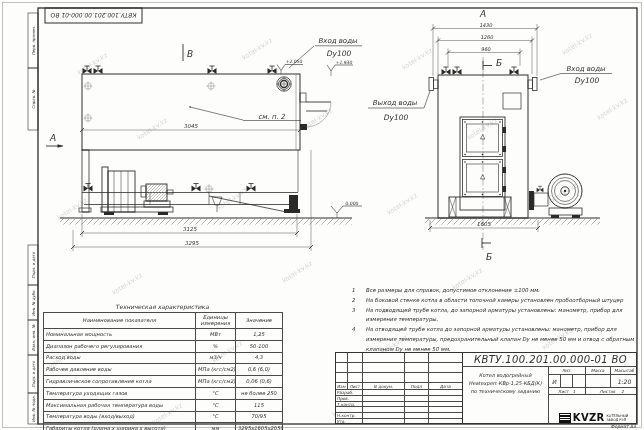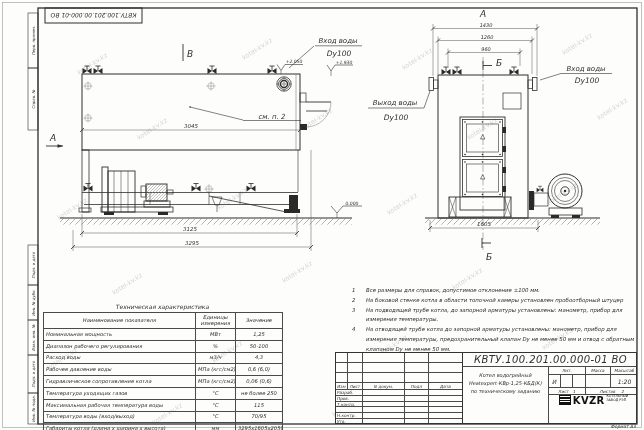--- a/index.html
+++ b/index.html
@@ -39,21 +39,21 @@
   .tb-num{height:16px;border-bottom:1px solid #4a4a4a;box-sizing:border-box;display:flex;
       align-items:center;justify-content:center;font-size:10px;letter-spacing:.4px;}
   .tb-low{display:flex;height:56px;}
   .tb-name{width:86px;border-right:1px solid #4a4a4a;box-sizing:border-box;text-align:center;
       font-size:5px;line-height:1.6;padding-top:4px;flex:none;}
   .tb-meta{width:89px;display:flex;flex-direction:column;flex:none;}
   .mrow{display:flex;}
   .mc{border-right:1px solid #4a4a4a;border-bottom:1px solid #4a4a4a;box-sizing:border-box;
       display:flex;align-items:center;justify-content:center;overflow:hidden;}
   .mc:last-child{border-right:none;}
-  .logo{height:28px;display:flex;align-items:flex-start;justify-content:center;gap:2px;font-style:normal;}
+  .logo{height:28px;display:flex;align-items:flex-end;justify-content:center;gap:2px;font-style:normal;}
   .logomark{width:12px;height:10px;border:1px solid #111;box-sizing:border-box;
       background:repeating-linear-gradient(0deg,#111 0 1.7px,#fff 1.7px 2.5px);}
   .logotext{font-weight:bold;font-size:10px;color:#111;letter-spacing:.3px;}
   .orgtext{font-size:3.3px;line-height:1.2;color:#111;text-align:left;}
   .fmt{position:absolute;left:548px;top:424px;width:88px;text-align:right;font-size:4.4px;
       font-style:italic;}
 </style>
 </head>
 <body>
 

